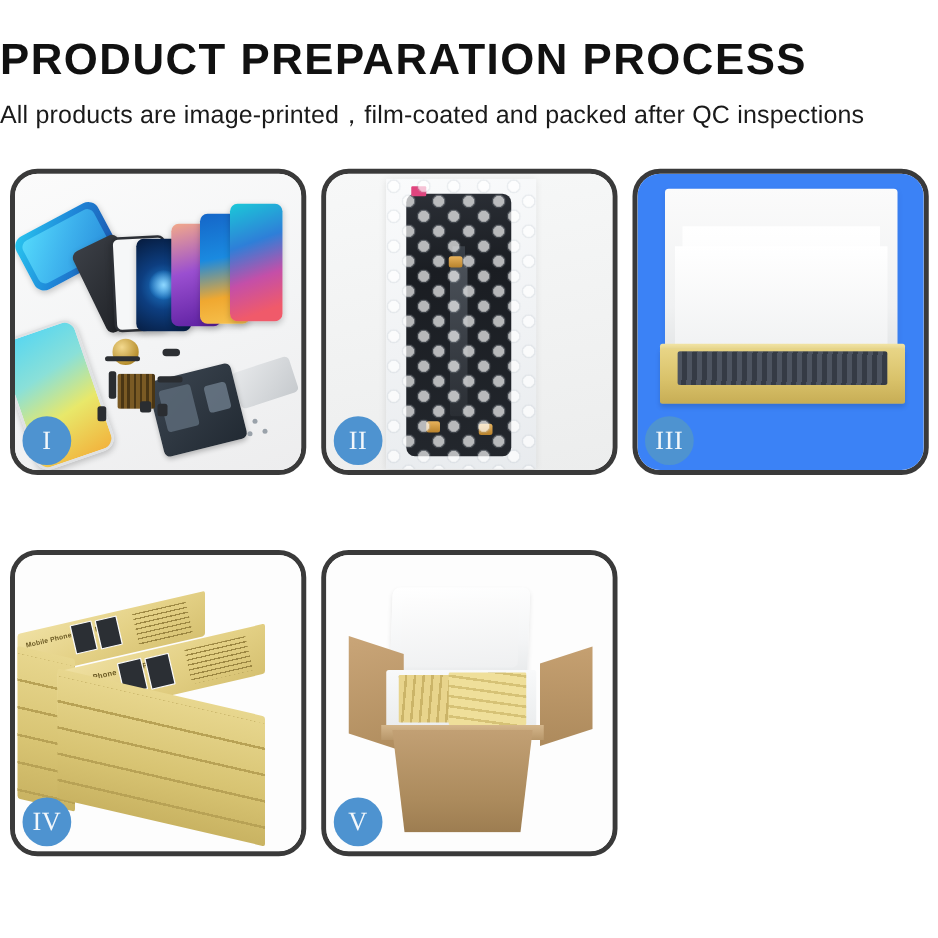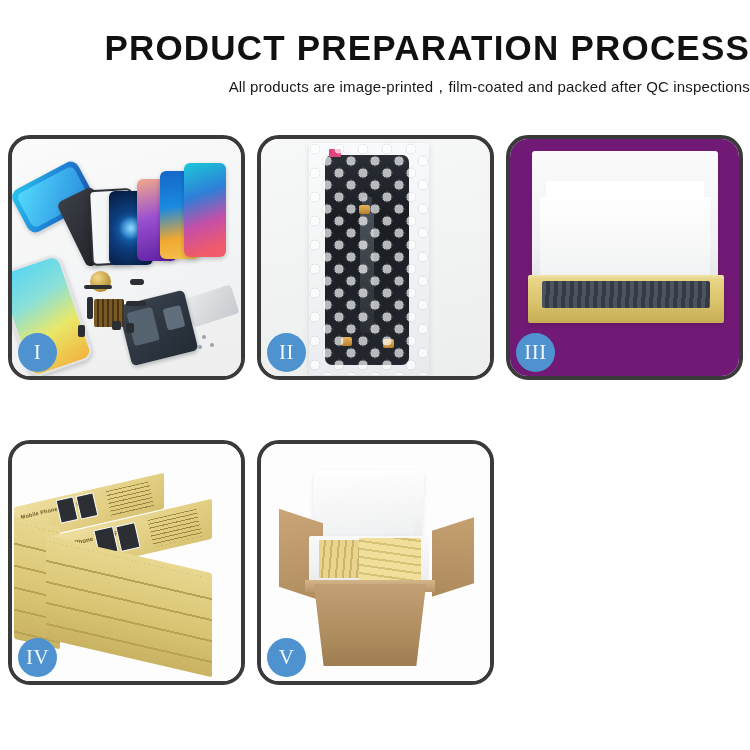--- a/index.html
+++ b/index.html
@@ -5,27 +5,27 @@
   html,body{margin:0;padding:0;}
   body{
     width:750px;height:750px;
     background:#ffffff;
     font-family:"Liberation Sans", sans-serif;
     overflow:hidden;
   }
   .page{position:relative;width:750px;height:750px;}
 
   
-  .header{text-align:right;padding-top:30px;}
+  .header{text-align:left;padding-top:30px;}
   .title{
     font-size:35px;font-weight:700;color:#111111;
     letter-spacing:1.2px;line-height:1.05;white-space:nowrap;
   }
   .subtitle{
-    font-size:15px;font-weight:400;color:#1a1a1a;
+    font-size:20px;font-weight:400;color:#1a1a1a;
     letter-spacing:.15px;margin-top:11px;white-space:nowrap;
   }
 
   
   .grid{
     position:absolute;left:8px;top:135px;
     width:736px;
     display:grid;
     grid-template-columns:repeat(3,237px);
     grid-template-rows:repeat(2,245px);
@@ -110,21 +110,21 @@
     background:linear-gradient(180deg,#e8b35c,#b8822c);}
   .pinklbl{position:absolute;left:20px;top:6px;width:12px;height:8px;
     background:#e0447e;border-radius:1px;}
   .bubbles{position:absolute;inset:0;opacity:.72;
     background-image:
       radial-gradient(circle at 6px 6px, rgba(255,255,255,.95) 0 4.4px, rgba(180,190,200,.34) 4.6px 5.4px, transparent 5.7px),
       radial-gradient(circle at 18px 18px, rgba(255,255,255,.95) 0 4.4px, rgba(180,190,200,.34) 4.6px 5.4px, transparent 5.7px);
     background-size:24px 24px,24px 24px;}
 
   
-  .p3{background:#701a75;text-decoration:underline;}
+  .p3{background:#3b82f6;text-decoration:underline;}
   .lid3{position:absolute;left:22px;top:12px;width:186px;height:130px;
     background:linear-gradient(180deg,#fbfbfb 0%,#f0f1f2 72%,#e4e6e7 100%);
     border-radius:3px;box-shadow:0 2px 5px rgba(0,0,0,.07);}
   .lid3:before{content:"";position:absolute;left:14px;top:30px;right:14px;bottom:0;
     background:linear-gradient(180deg,#ffffff,#f4f5f6);}
   .foamtop{position:absolute;left:30px;top:58px;width:170px;height:82px;
     background:linear-gradient(180deg,#ffffff,#f1f2f3);}
   .tray3{position:absolute;left:18px;top:140px;width:196px;height:44px;
     background:linear-gradient(180deg,#e8d586 0%,#d9c26a 56%,#c7ad55 100%);
     border-radius:2px;box-shadow:0 2px 4px rgba(0,0,0,.14);}

